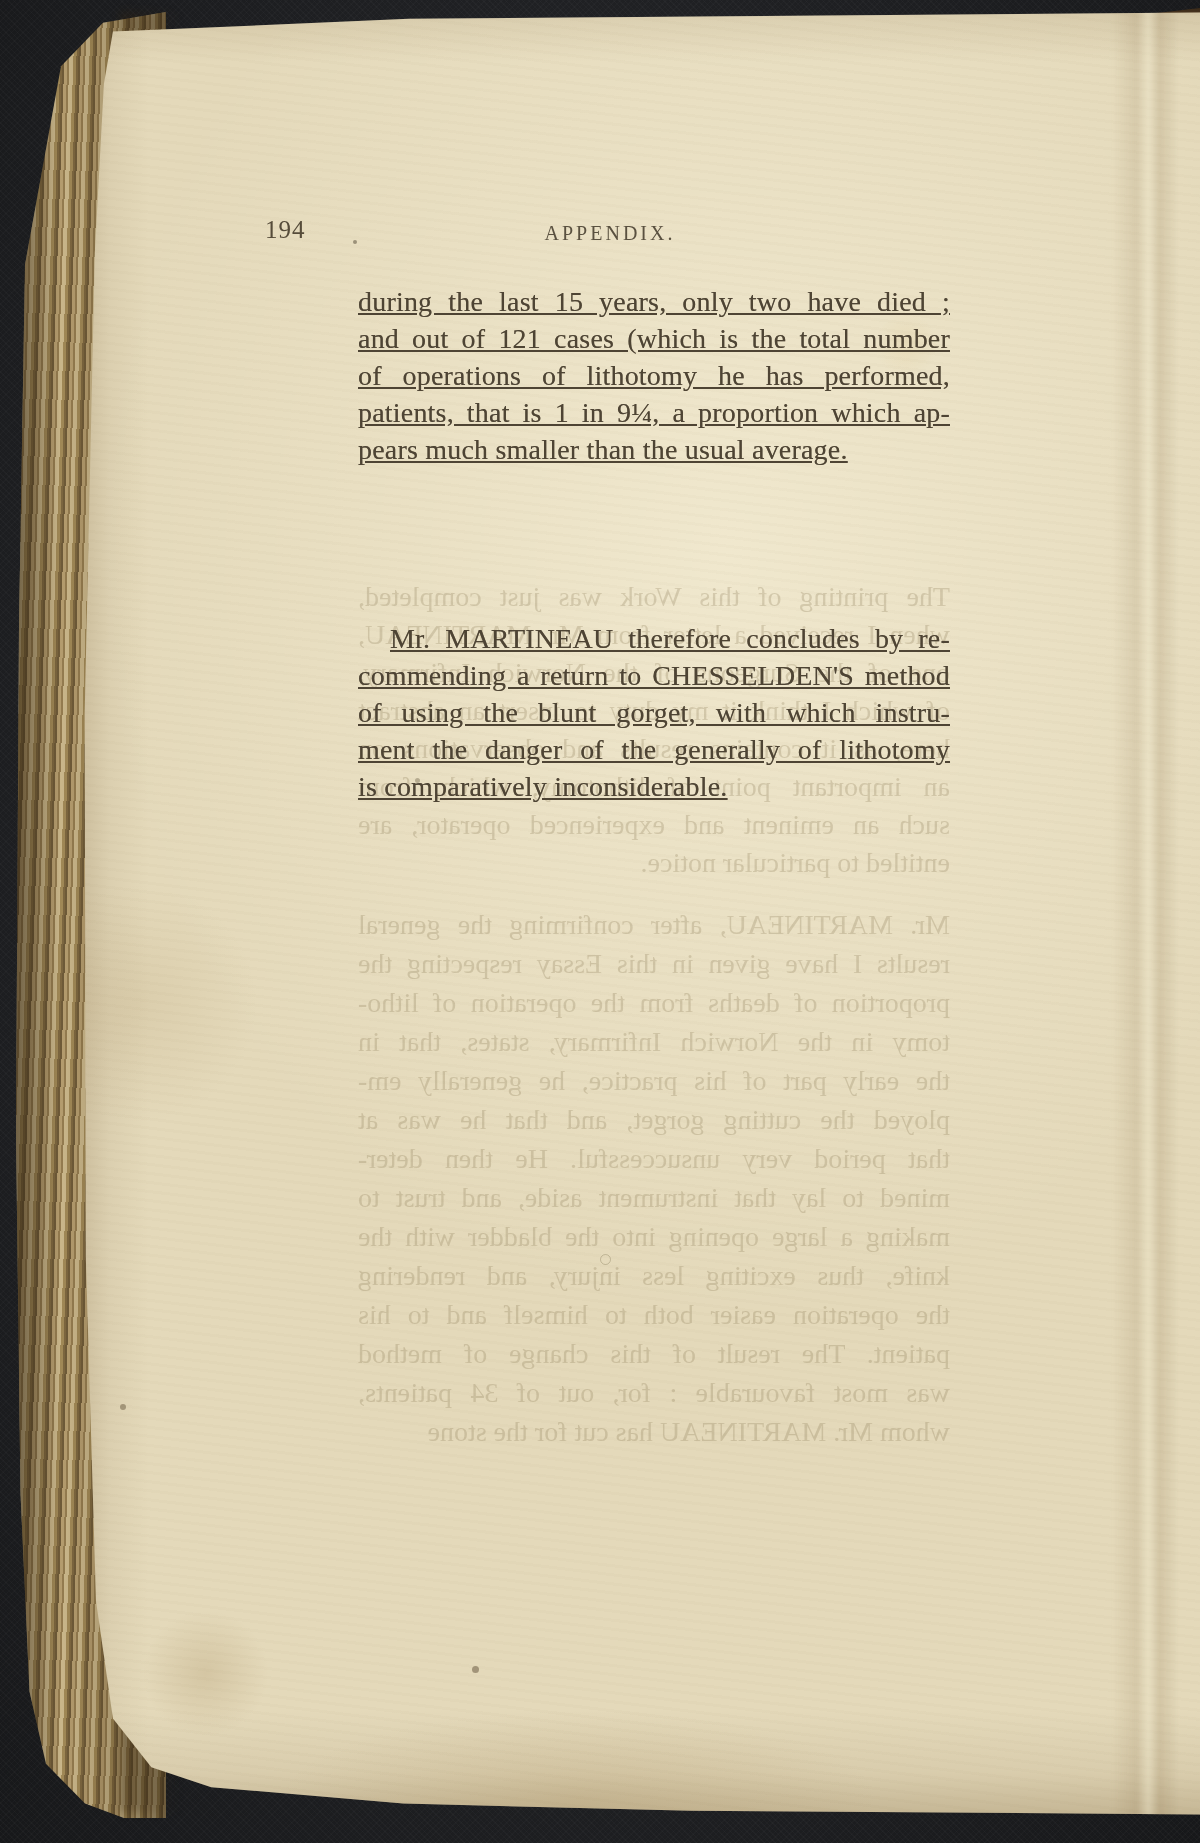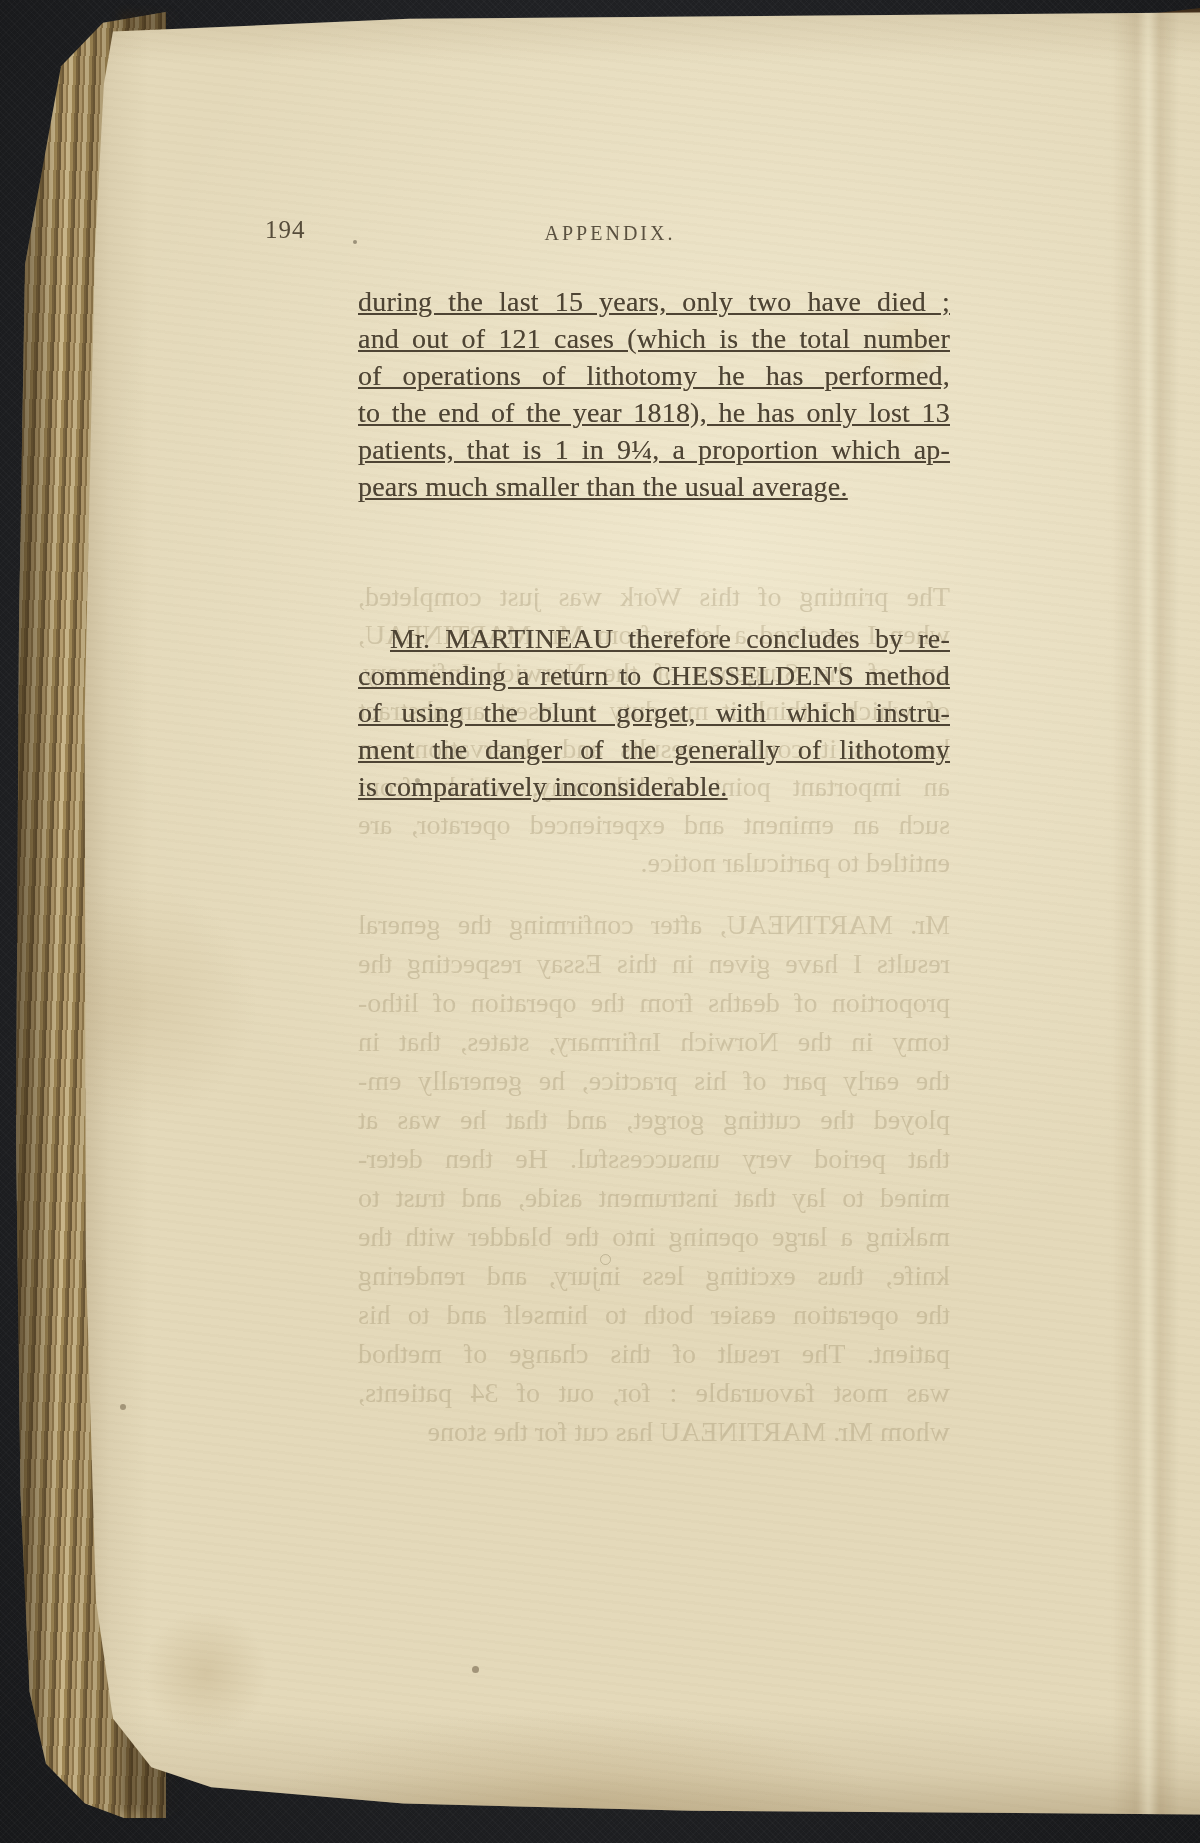--- a/index.html
+++ b/index.html
@@ -141,21 +141,20 @@
         <div class="tline">the operation easier both to himself and to his</div>
         <div class="tline">patient.  The result of this change of method</div>
         <div class="tline">was most favourable : for, out of 34 patients,</div>
         <div class="tline">whom Mr. MARTINEAU has cut for the stone</div>
       </div>
 
     <div class="para p1">
         <div class="tline">during the last 15 years, only two have died ;</div>
         <div class="tline">and out of 121 cases (which is the total number</div>
         <div class="tline">of operations of lithotomy he has performed,</div>
-        <div class="tline">to the end of the year 1818), he has only lost 13</div>
         <div class="tline">patients, that is 1 in 9¼, a proportion which ap-</div>
         <div class="tline">pears much smaller than the usual average.</div>
       </div>
     <div class="para p2">
         <div class="tline">Mr. MARTINEAU therefore concludes by re-</div>
         <div class="tline">commending a return to CHESSELDEN'S method</div>
         <div class="tline">of using the blunt gorget, with which instru-</div>
         <div class="tline">ment the danger of the generally of lithotomy</div>
         <div class="tline">is comparatively inconsiderable.</div>
       </div>

